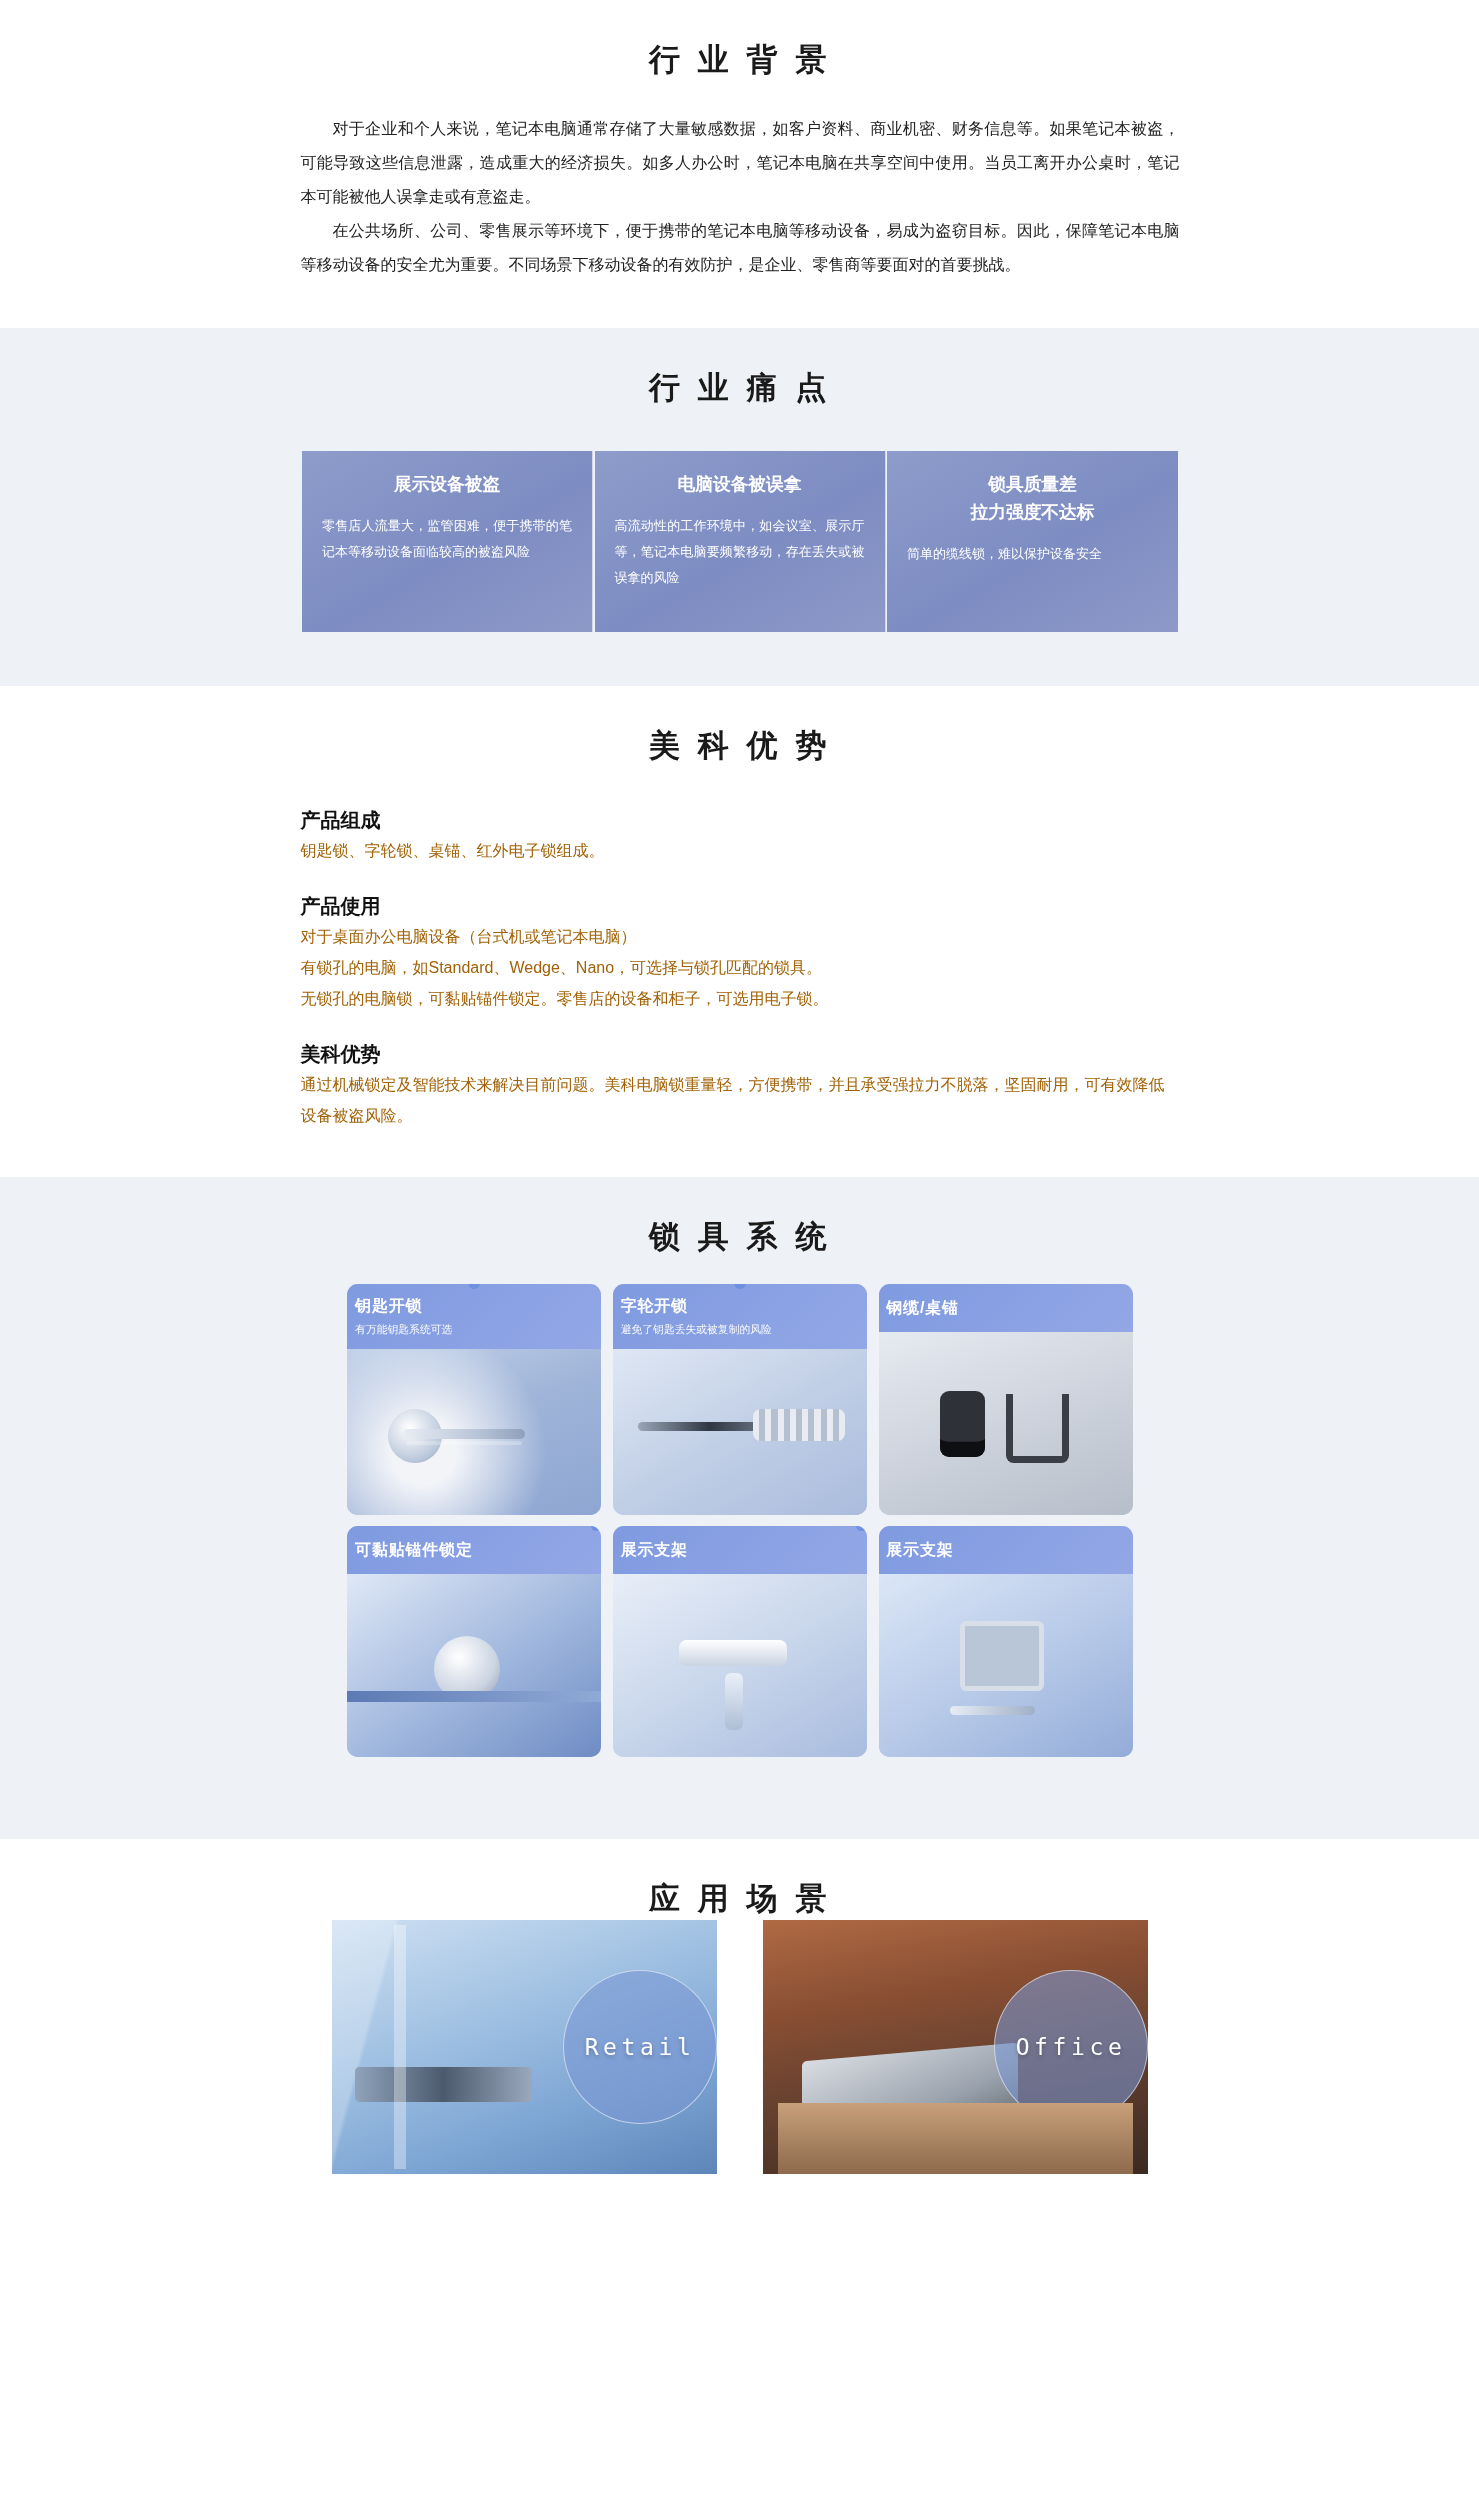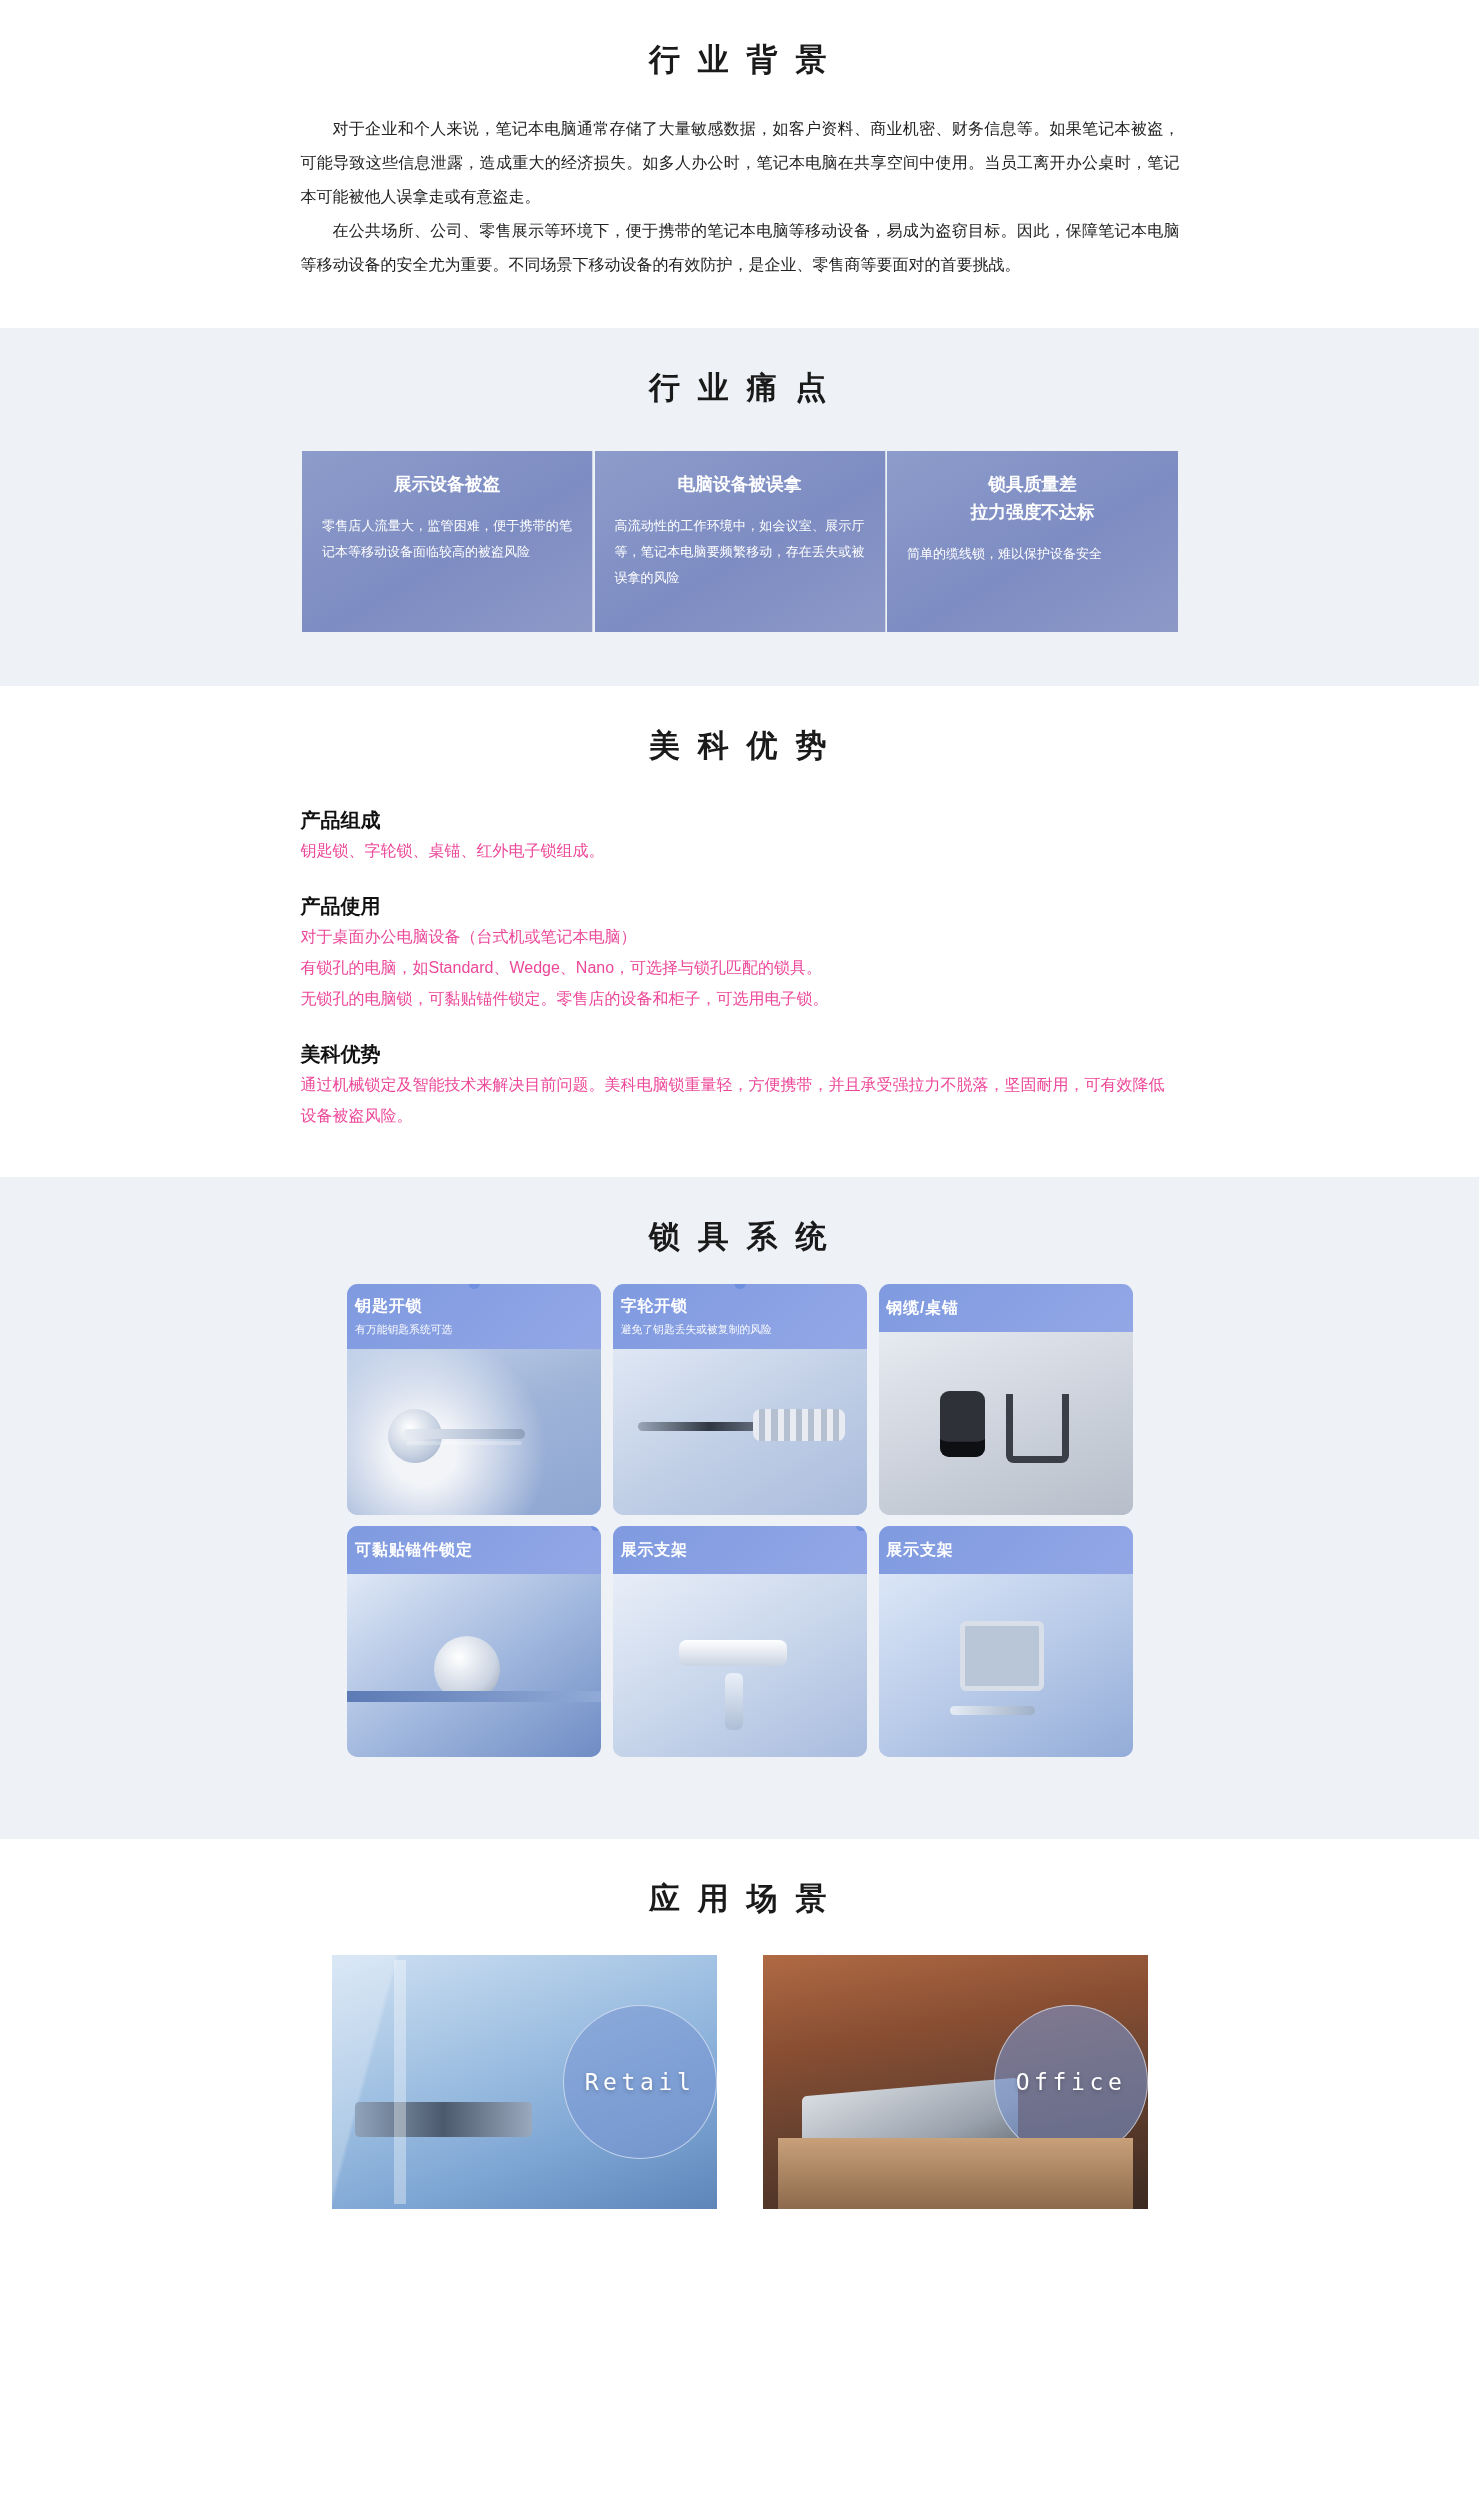--- a/index.html
+++ b/index.html
@@ -77,21 +77,21 @@
   .adv-block:last-child { margin-bottom: 0; }
   .adv-h {
     font-size: 20px;
     font-weight: bold;
     line-height: 29px;
     color: #111;
   }
   .adv-p {
     font-size: 16px;
     line-height: 31px;
-    color: #ec4899;
+    color: #a16207;
   }
 
   
   #sec-lock { padding: 39px 0 82px; }
   #sec-lock .sec-title { margin-bottom: 26px; }
 
   .lock-grid {
     width: 786px;
     margin: 0 auto;
     display: grid;
@@ -210,21 +210,21 @@
     content:"";position:absolute;left:32%;top:26%;width:74px;height:60px;border-radius:6.2px;
     border:5.4px solid #d8dfe9;background:#b9c6d8;
   }
   .img-display::after{
     content:"";position:absolute;left:28%;top:72%;width:85px;height:9.2px;border-radius:4.6px;
     background:linear-gradient(90deg,#e6ecf4,#9fb0c8);
   }
 
   
   #sec-scene { padding: 39px 0 69px; }
-  #sec-scene .sec-title { margin-bottom: 35px; }
+  #sec-scene .sec-title { }
   .scene-row {
     display: flex;
     justify-content: center;
     gap: 46px;
   }
   .scene-card {
     width: 385px;
     height: 254px;
     position: relative;
     overflow: hidden;

